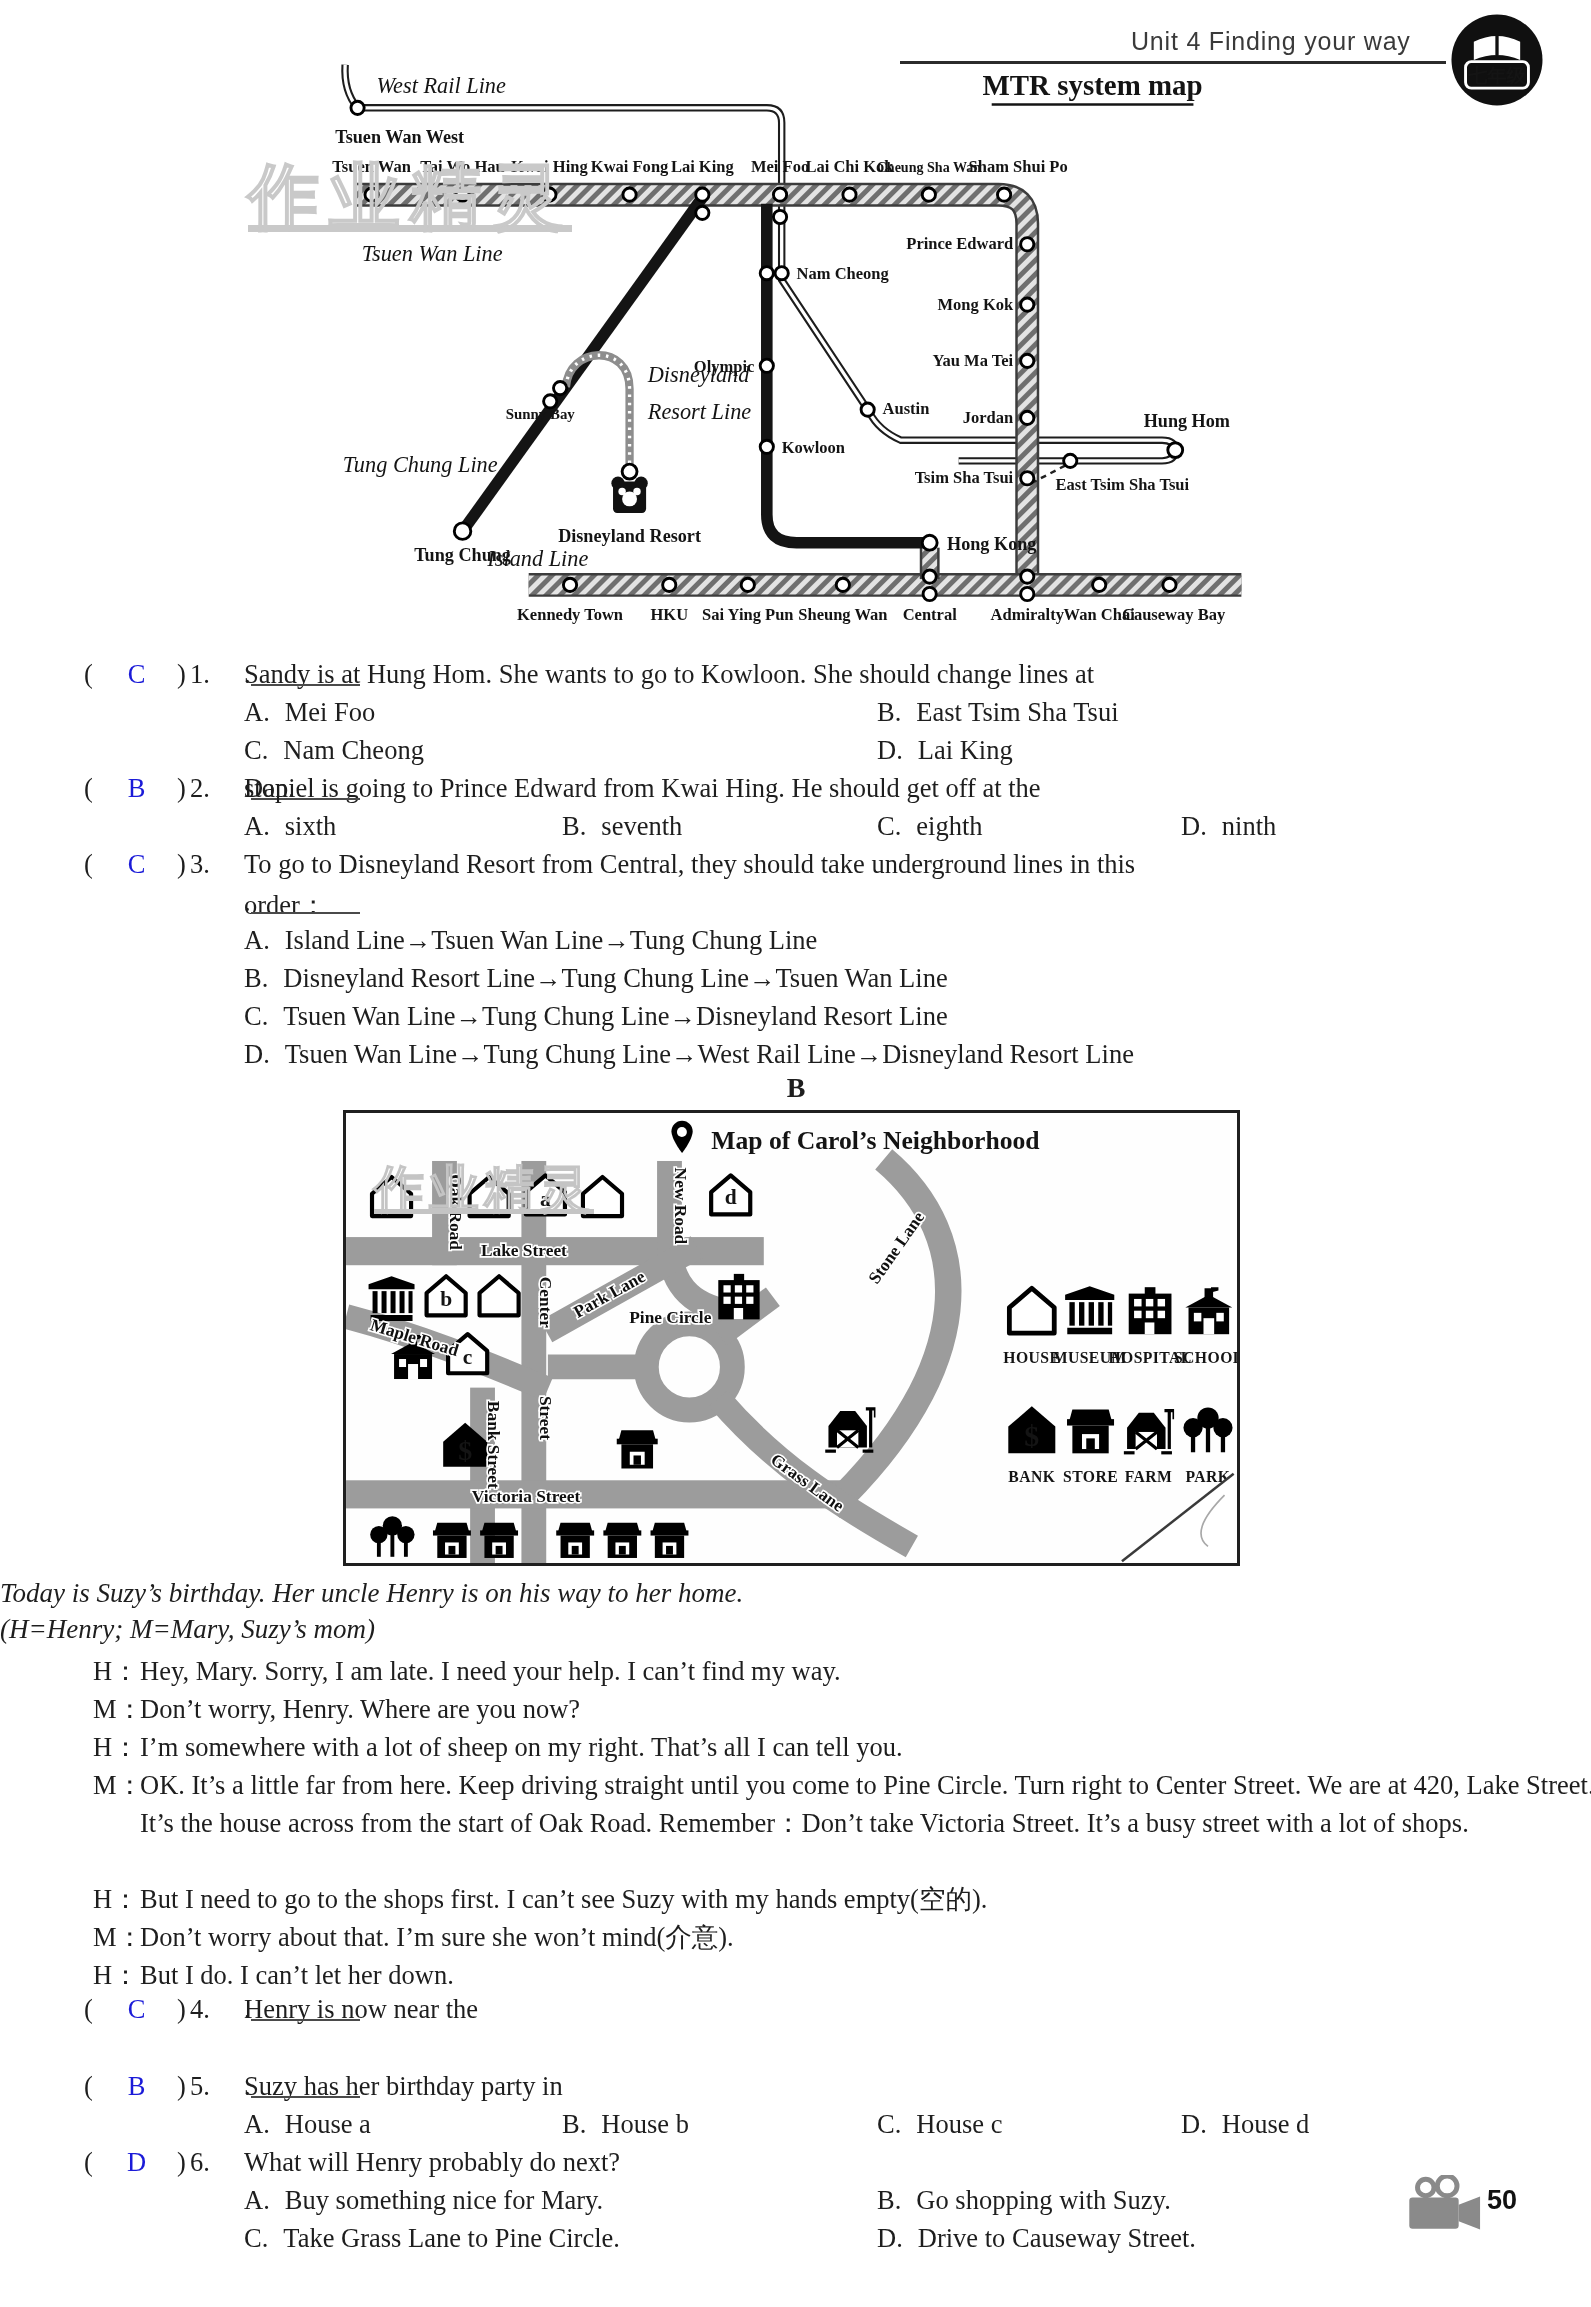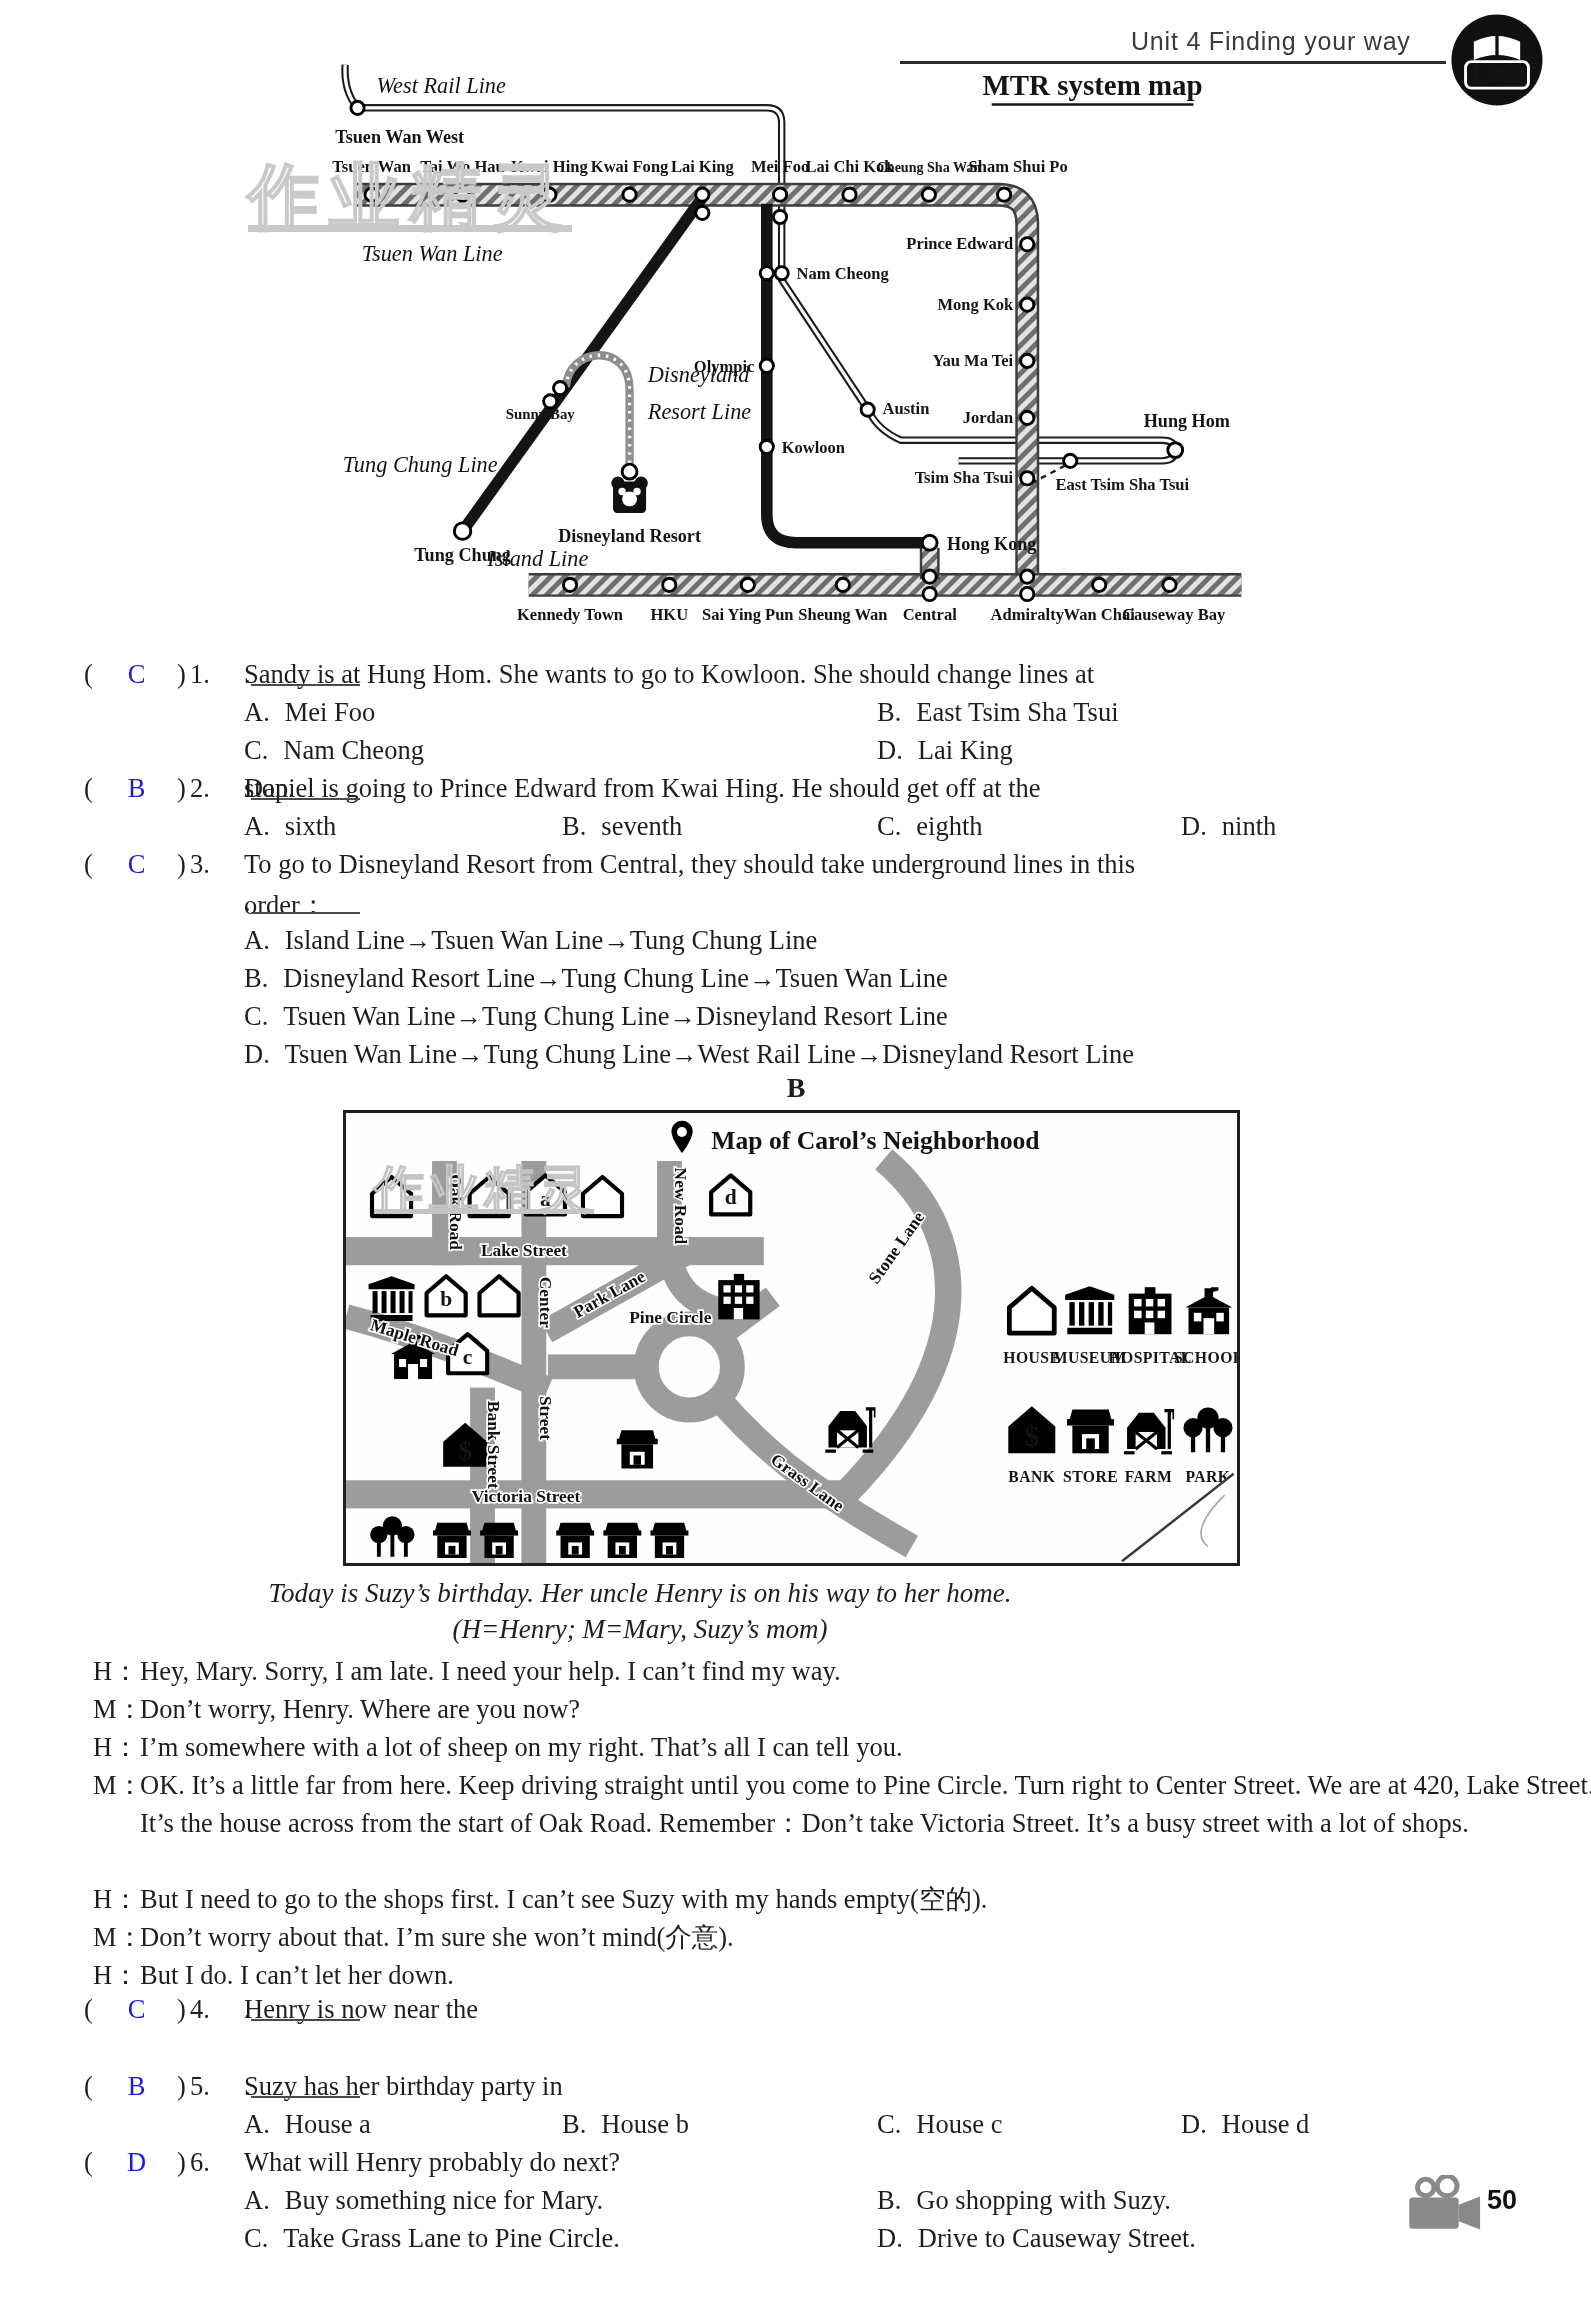--- a/index.html
+++ b/index.html
@@ -39,21 +39,21 @@
         font-size:28px;font-weight:bold;}
   
   .carol-box{position:absolute;left:343px;top:1110px;width:891px;height:450px;
              border:3.3px solid #1f1f1f;background:#fefefe;}
   .carolsvg{position:absolute;left:0;top:0;width:891px;height:450px;}
   .sl{font-size:21px;font-weight:bold;fill:#101010;stroke:#fff;stroke-width:4px;paint-order:stroke;}
   .hl{font-size:26px;font-weight:bold;}
   .lg{font-size:19px;font-weight:bold;letter-spacing:0.5px;}
   .ctit{font-size:31px;font-weight:bold;}
   
-  .intro{position:absolute;left:0;width:1280px;text-align:center;font-size:27px;
+  .intro{position:absolute;left:0;width:1280px;font-size:27px;
          font-style:italic;height:38px;}
   .dlg{position:absolute;left:93px;width:1488px;font-size:26.5px;line-height:38px;
        padding-left:47px;text-indent:-47px;}
   .spk{display:inline-block;width:47px;text-indent:0;}
   
   .pgnum{position:absolute;left:1487px;top:2185px;font-family:"Liberation Sans",sans-serif;
          font-size:27px;font-weight:bold;color:#111;}
   .cam{position:absolute;left:1406px;top:2175px;width:79px;height:58px;}
 </style>
 </head>

